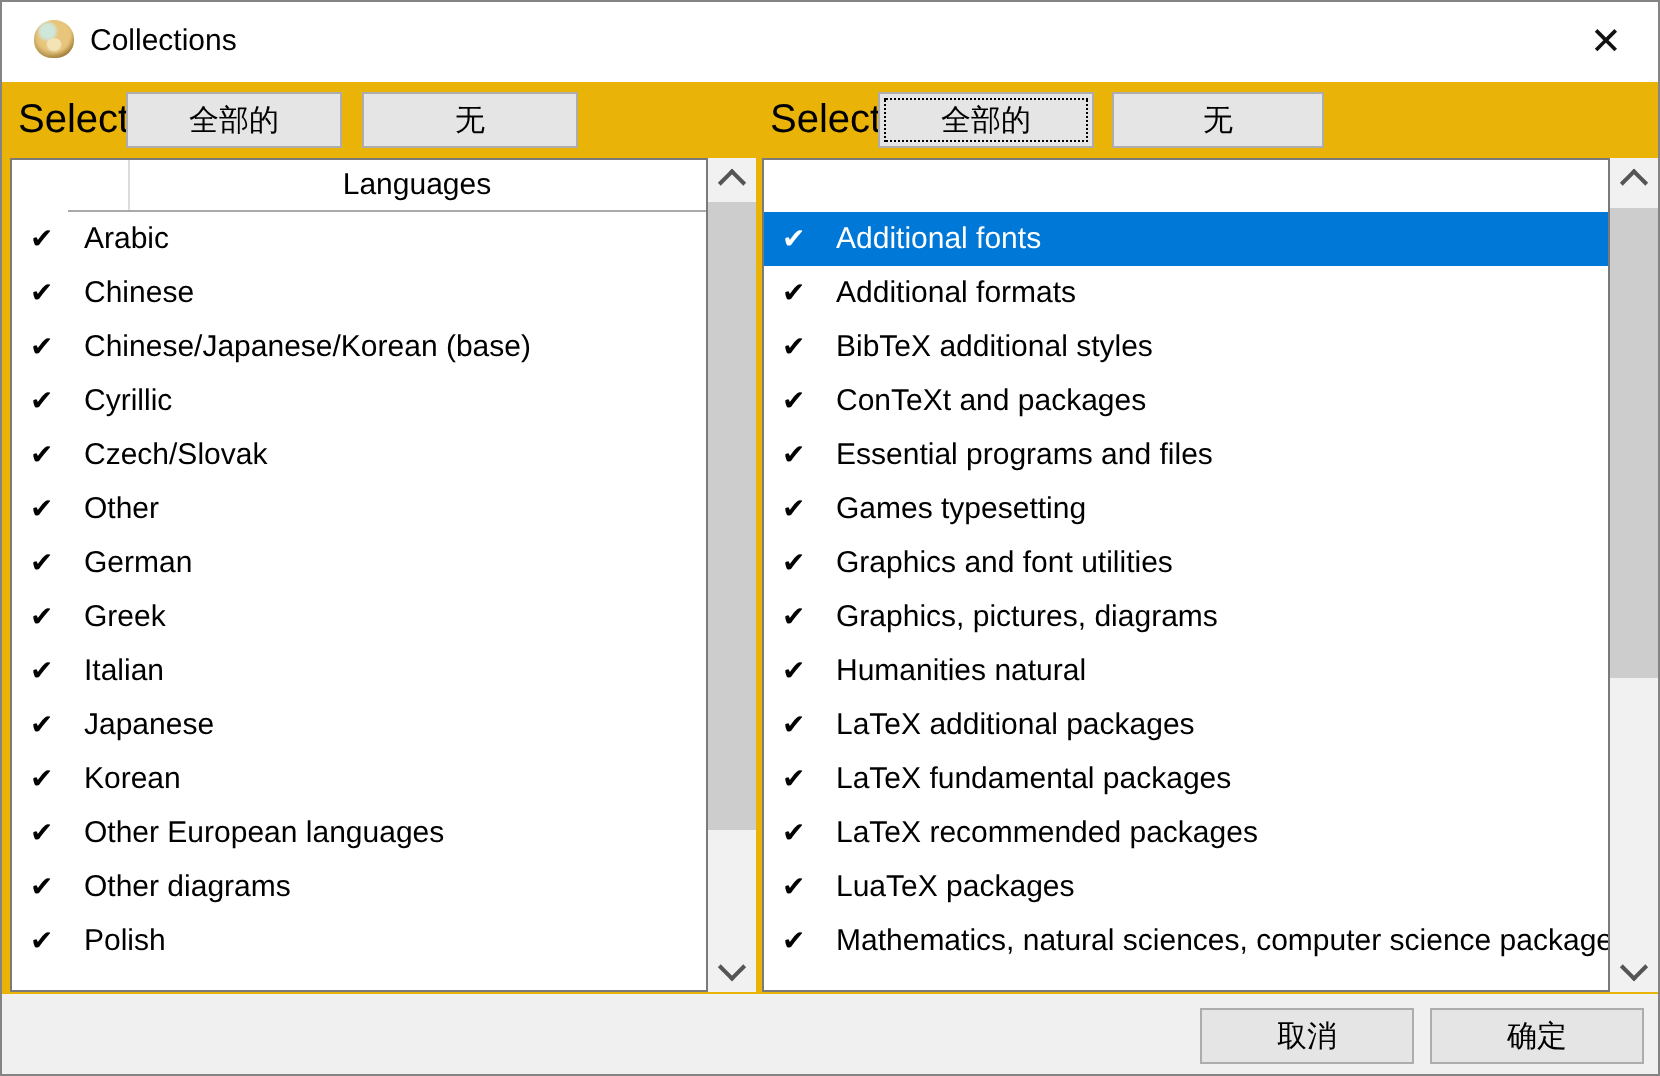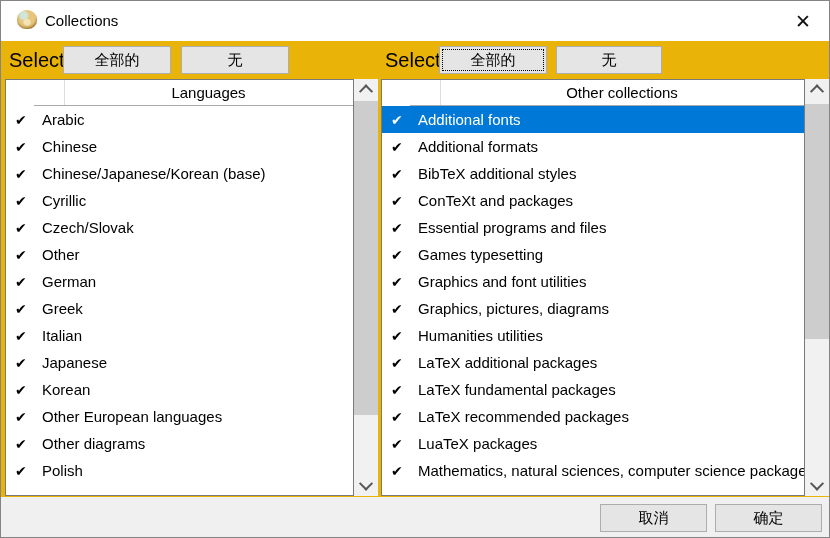--- a/index.html
+++ b/index.html
@@ -154,21 +154,20 @@
     <div class="sb-btn up">
         <div class="chev up"></div>
       </div>
     <div class="sb-thumb" style="top:22px;height:314px"></div>
     <div class="sb-btn down">
         <div class="chev down"></div>
       </div>
   </div>
 
   <div class="panel" style="left:380px;width:424px">
-    <div class="panel-header">Other collections</div>
     <div class="rows">
 
         <div class="row selected">
           <span class="check">✔</span>
           <span class="lbl">Additional fonts</span>
         </div>
 
         <div class="row">
           <span class="check">✔</span>
           <span class="lbl">Additional formats</span>
@@ -199,21 +198,21 @@
           <span class="lbl">Graphics and font utilities</span>
         </div>
 
         <div class="row">
           <span class="check">✔</span>
           <span class="lbl">Graphics, pictures, diagrams</span>
         </div>
 
         <div class="row">
           <span class="check">✔</span>
-          <span class="lbl">Humanities utilities</span>
+          <span class="lbl">Humanities natural</span>
         </div>
 
         <div class="row">
           <span class="check">✔</span>
           <span class="lbl">LaTeX additional packages</span>
         </div>
 
         <div class="row">
           <span class="check">✔</span>
           <span class="lbl">LaTeX fundamental packages</span>

